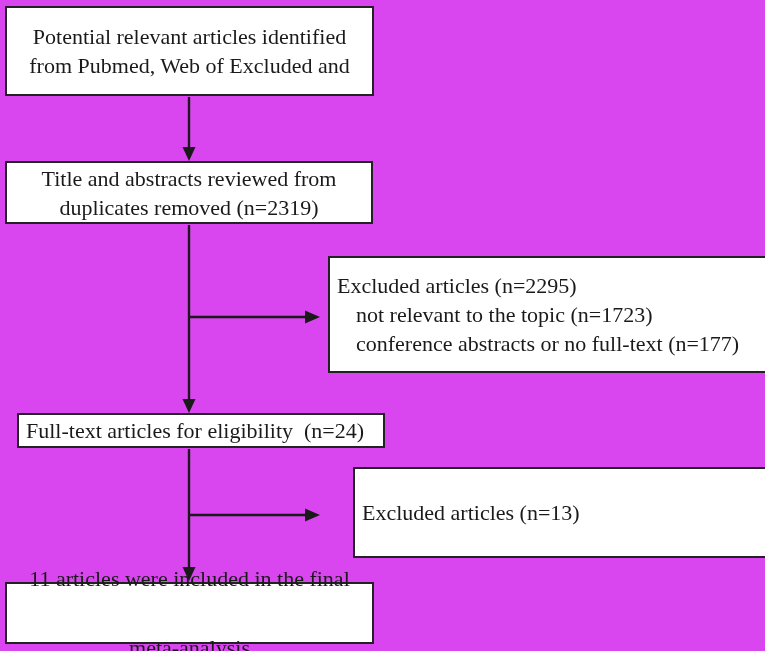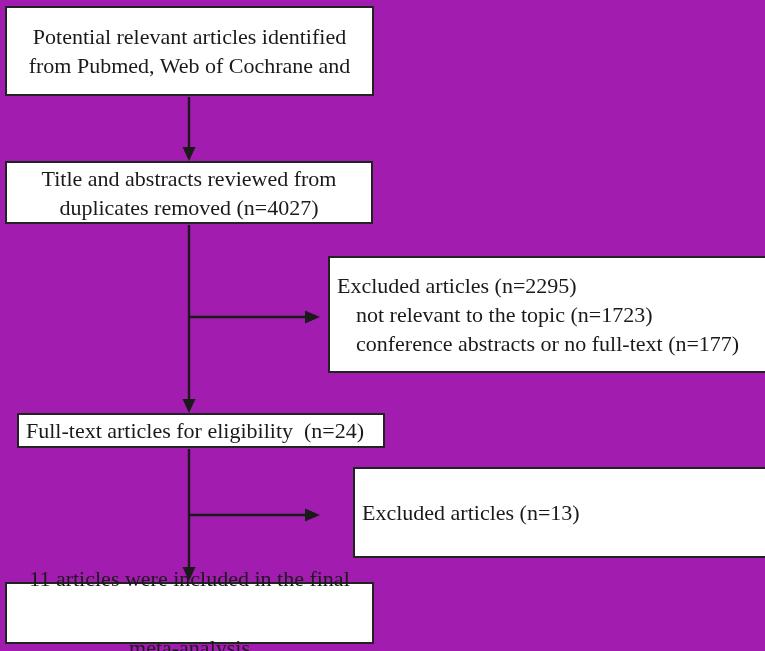--- a/index.html
+++ b/index.html
@@ -4,21 +4,21 @@
 <style>
   html, body {
     margin: 0;
     padding: 0;
     background: #ffffff;
   }
   .canvas {
     position: relative;
     width: 765px;
     height: 651px;
-    background: #a21caf;
+    background: #d946ef;
     font-family: "Liberation Serif", "DejaVu Serif", serif;
     color: #1a1a1a;
     overflow: hidden;
   }
   .fc-box {
     position: absolute;
     box-sizing: border-box;
     border: 2px solid #222222;
     background: #ffffff;
     display: flex;
@@ -74,26 +74,26 @@
       <polygon points="182.5,567 195.5,567 189,581"></polygon>
     </g>
     <g>
       <line x1="189" y1="515" x2="307" y2="515"></line>
       <polygon points="305,508.5 305,521.5 320,515"></polygon>
     </g>
   </svg>
 
   <div class="fc-box centered" id="box-identification">
     <div class="line">Potential relevant articles identified</div>
-    <div class="line">from Pubmed, Web of Cochrane and</div>
+    <div class="line">from Pubmed, Web of Excluded and</div>
   </div>
 
   <div class="fc-box centered" id="box-screening">
     <div class="line">Title and abstracts reviewed from</div>
-    <div class="line">duplicates removed (n=4027)</div>
+    <div class="line">duplicates removed (n=2319)</div>
   </div>
 
   <div class="fc-box left-pad" id="box-excluded-1">
     <div class="line">Excluded articles (n=2295)</div>
     <div class="line indent">not relevant to the topic (n=1723)</div>
     <div class="line indent">conference abstracts or no full-text (n=177)</div>
   </div>
 
   <div class="fc-box left-pad" id="box-eligibility">
     <div class="line">Full-text articles for eligibility  (n=24)</div>

